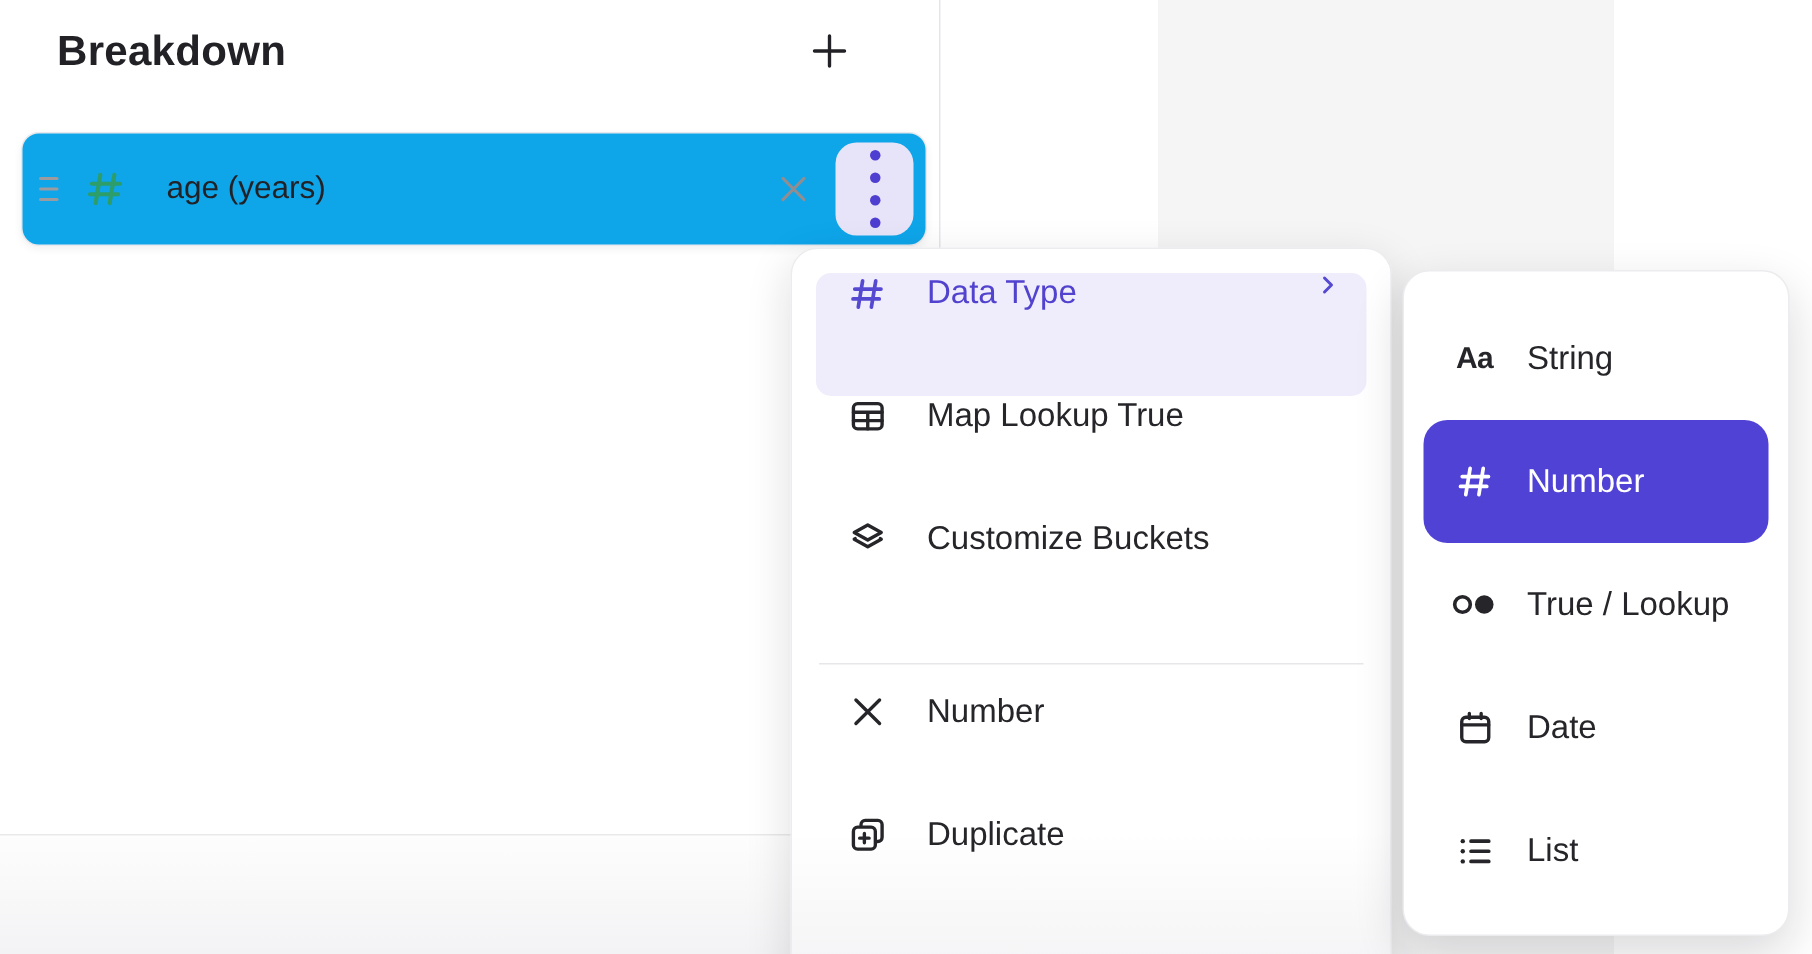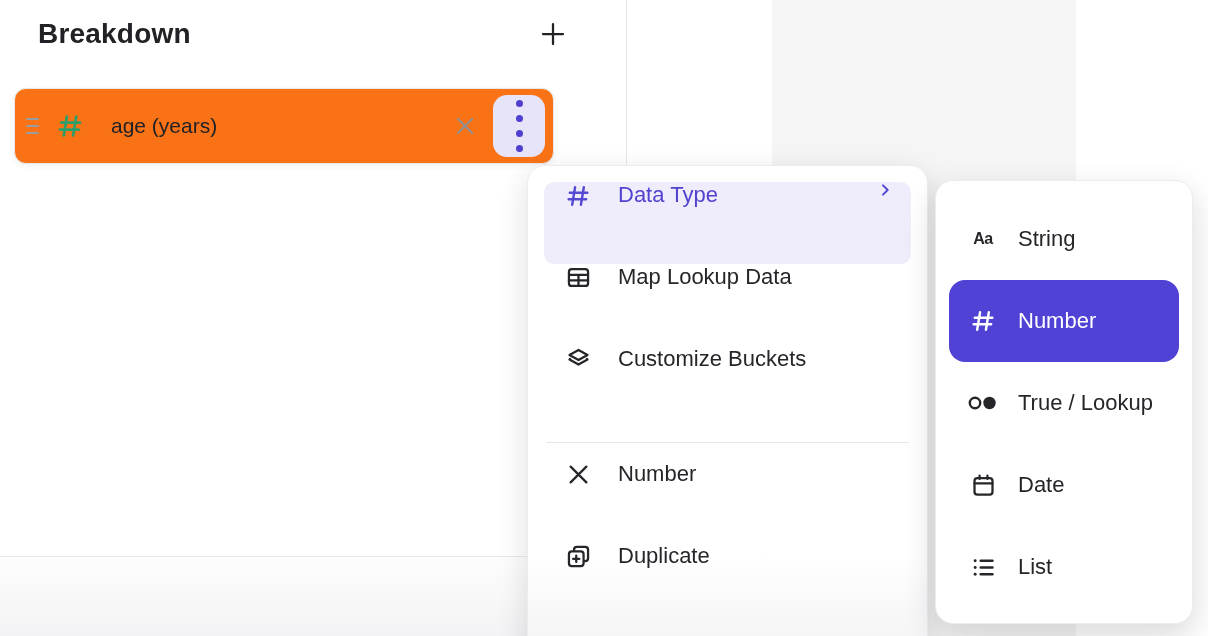--- a/index.html
+++ b/index.html
@@ -13,21 +13,21 @@
 
   
   .left-panel { position: absolute; left: 0; top: 0; width: 627px; height: 636px; background: #fff; border-right: 1px solid #e6e6e9; z-index: 1; }
   .panel-footer-line { position: absolute; left: 0; top: 556px; width: 627px; border-top: 1px solid #e9e9ec; height: 80px; background: linear-gradient(180deg, #fdfdfd 0%, #f3f3f5 100%); }
 
   .panel-header { position: absolute; left: 38px; top: 18px; right: 40px; display: flex; align-items: center; justify-content: space-between; }
   .panel-title { font-size: 28px; font-weight: 700; color: #222226; letter-spacing: 0.2px; }
   .add-btn { position: absolute; left: 495px; top: -4px; width: 40px; height: 40px; display: flex; align-items: center; justify-content: center; background: transparent; border: none; cursor: pointer; color: #222226; }
 
   
-  .field-card { position: absolute; left: 14px; top: 88px; width: 540px; height: 76px; background: #f97316; border: 1px solid #e9e9ed; border-radius: 12px; box-shadow: 0 2px 6px rgba(20,20,30,0.06); display: flex; align-items: center; padding: 0 8px 0 6px; z-index: 2; }
+  .field-card { position: absolute; left: 14px; top: 88px; width: 604px; height: 76px; background: #0ea5e9; border: 1px solid #e9e9ed; border-radius: 12px; box-shadow: 0 2px 6px rgba(20,20,30,0.06); display: flex; align-items: center; padding: 0 8px 0 6px; z-index: 2; }
   .drag-handle { width: 22px; display: flex; flex-direction: column; gap: 5px; align-items: center; color: #9b9ba0; }
   .drag-handle span { display: block; width: 13px; height: 2px; background: #9b9ba0; border-radius: 1px; }
   .field-type-icon { margin-left: 12px; color: #2d9d69; display: flex; }
   .field-label { margin-left: 26px; font-size: 21px; font-weight: 500; color: #222226; flex: 1; }
   .remove-btn { width: 44px; height: 44px; display: flex; align-items: center; justify-content: center; background: transparent; border: none; color: #8e8e93; cursor: pointer; }
   .kebab-btn { width: 52px; height: 62px; margin-left: 6px; border: none; border-radius: 14px; background: #e7e4f9; display: flex; flex-direction: column; gap: 8px; align-items: center; justify-content: center; cursor: pointer; }
   .kebab-btn i { display: block; width: 7px; height: 7px; border-radius: 50%; background: #4f3fd1; }
 
   
   .context-menu { position: absolute; left: 527px; top: 165px; width: 401px; height: 500px; background: linear-gradient(180deg, #ffffff 0%, #ffffff 78%, #f2f2f4 100%); border: 1px solid #ececef; border-radius: 18px; box-shadow: 0 10px 30px rgba(20,20,30,0.14); z-index: 10; padding: 16px; }
@@ -38,21 +38,21 @@
   .menu-row .grow { flex: 1; }
   .menu-row .chev { color: #5549d2; display: flex; }
   .menu-divider { border-top: 1px solid #e7e7ea; margin: 14px 2px 18px 2px; }
 
   
   .submenu { position: absolute; left: 935px; top: 180px; width: 258px; height: 444px; background: #fff; border: 1px solid #ececef; border-radius: 18px; box-shadow: 0 12px 32px rgba(20,20,30,0.16); z-index: 11; padding: 17px 13px; }
   .sub-row { height: 82px; border-radius: 16px; display: flex; align-items: center; padding-left: 15px; gap: 16px; font-size: 22px; color: #26262a; cursor: pointer; }
   .sub-row .si { width: 38px; display: flex; justify-content: center; align-items: center; color: #26262a; }
   .sub-row.selected { background: #5142d6; color: #ffffff; }
   .sub-row.selected .si { color: #ffffff; }
-  .aa-glyph { font-size: 16px; font-weight: 600; color: #26262a; letter-spacing: -0.5px; }
+  .aa-glyph { font-size: 20px; font-weight: 600; color: #26262a; letter-spacing: -0.5px; }
 
   svg { display: block; }
 </style>
 </head>
 <body>
 
 <div class="stage">
 
   <div class="gray-block"></div>
 
@@ -116,21 +116,21 @@
       </span>
     </div>
 
     <div class="menu-row">
       <span class="mi">
         <svg width="27" height="27" viewBox="0 0 24 24" fill="none" stroke="currentColor" stroke-width="2" stroke-linecap="round">
             <rect x="3.5" y="4.5" width="17" height="15" rx="2.5"></rect>
             <path d="M3.5 9.6h17M3.5 14.6h17M12 9.6v9.9"></path>
           </svg>
       </span>
-      <span class="grow">Map Lookup Data</span>
+      <span class="grow">Map Lookup True</span>
     </div>
 
     <div class="menu-row">
       <span class="mi">
         <svg width="27" height="27" viewBox="0 0 24 24" fill="none" stroke="currentColor" stroke-width="2" stroke-linecap="round" stroke-linejoin="round">
             <path d="M12 3.5 20 8l-8 4.5L4 8l8-4.5Z"></path>
             <path d="M4.6 11.6 4 12l8 4.5L20 12l-.6-.4"></path>
           </svg>
       </span>
       <span class="grow">Customize Buckets</span>

